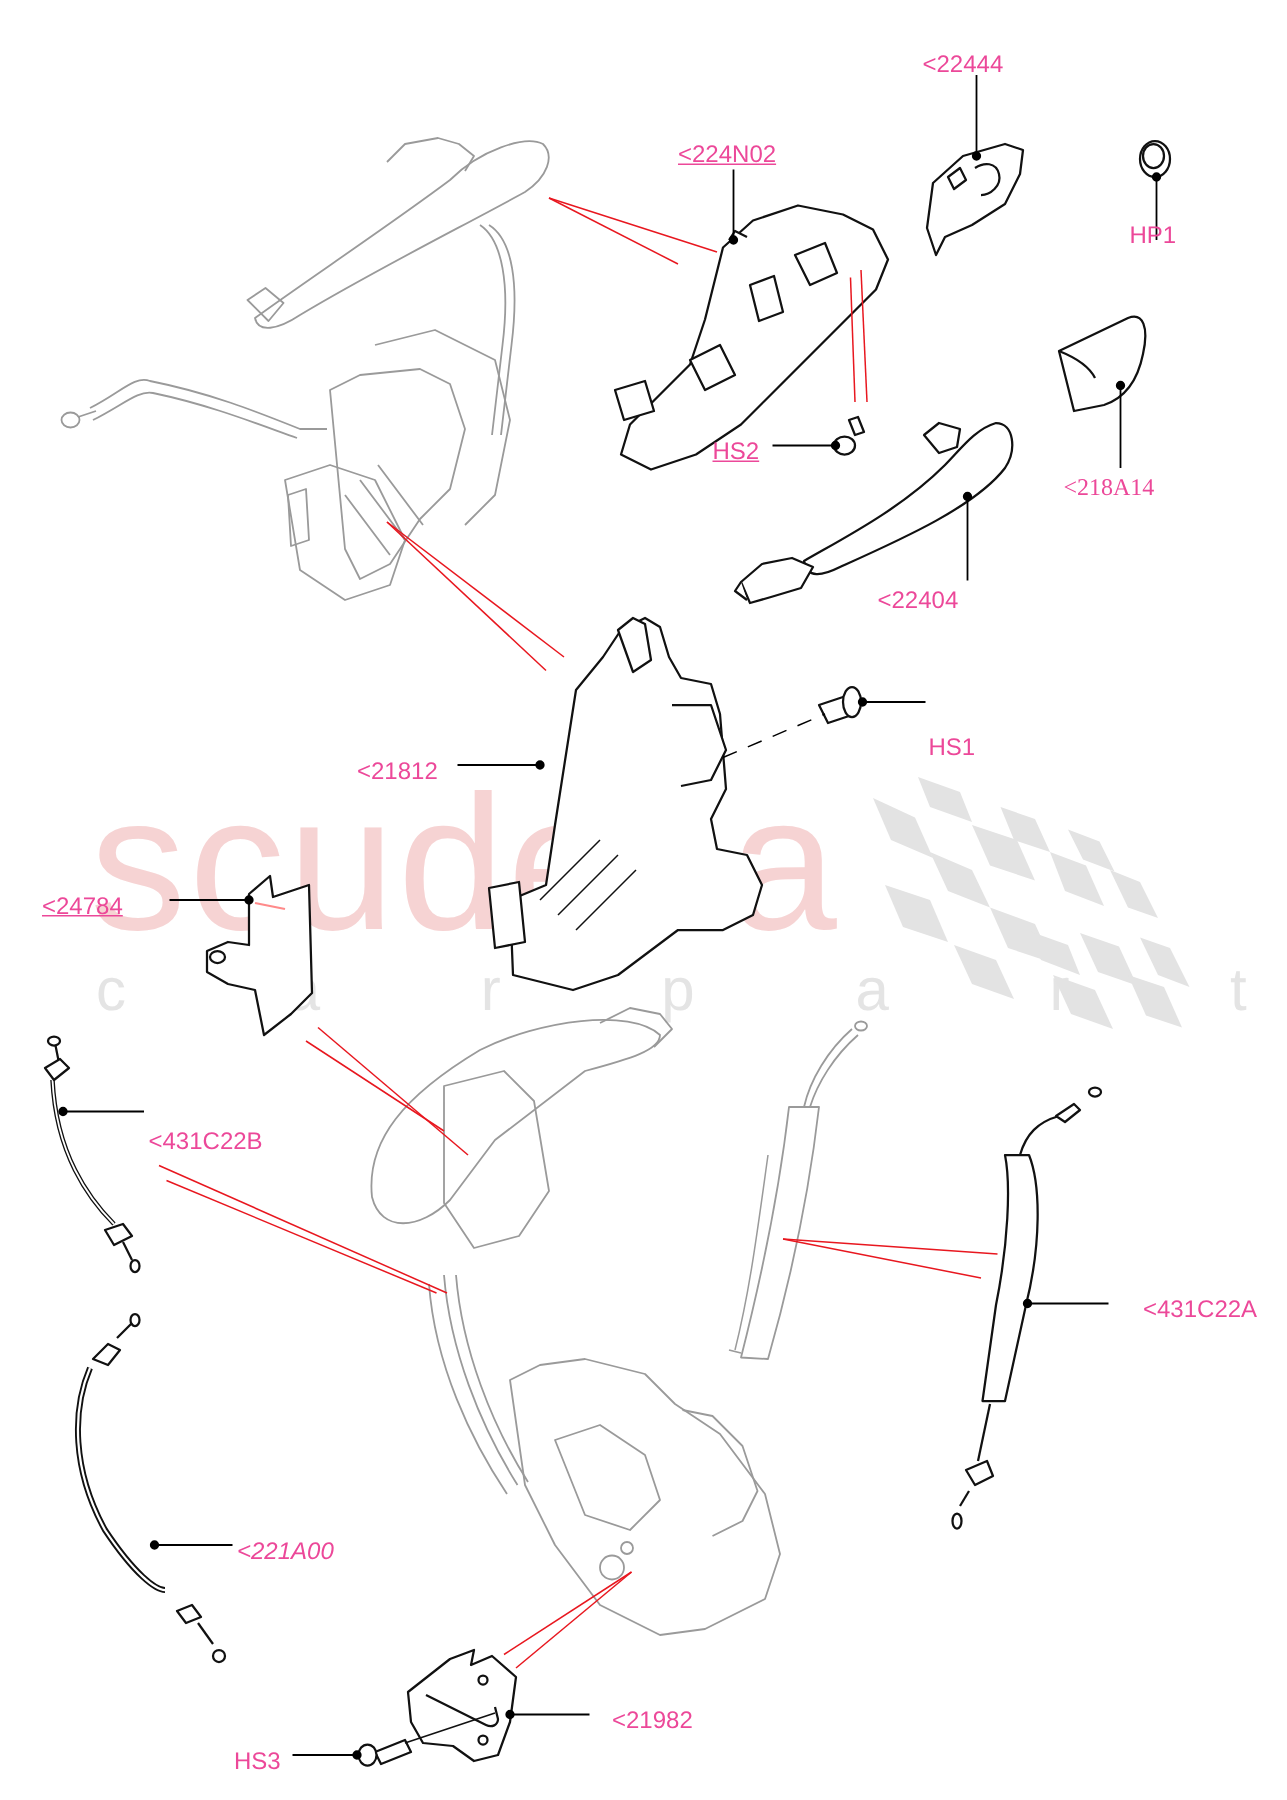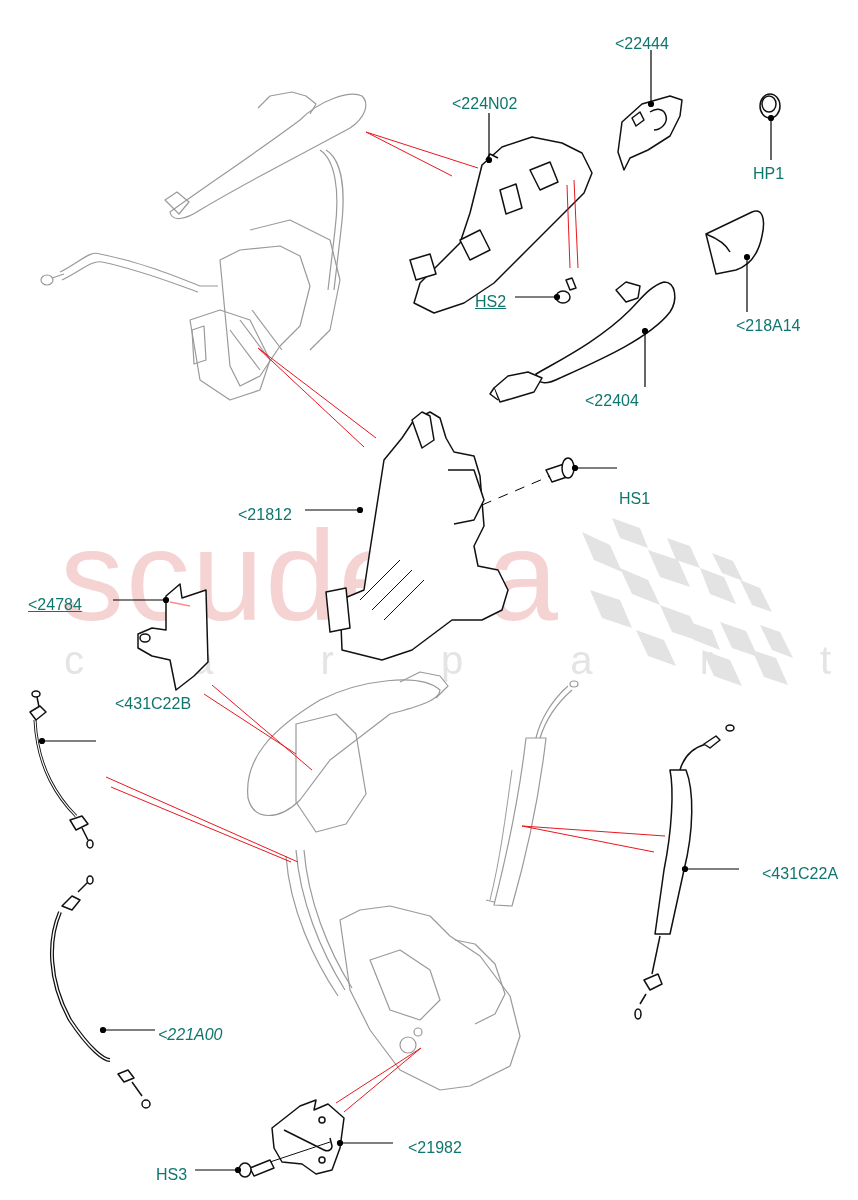--- a/index.html
+++ b/index.html
@@ -1,20 +1,20 @@
 <!DOCTYPE html>
 <html><head>
 <meta charset="utf-8">
 <style>
   html, body { margin:0; padding:0; background:#ffffff; }
   #canvas { position:relative; width:858px; height:1200px; overflow:hidden; background:#ffffff; font-family:"Liberation Sans", sans-serif; }
   #canvas svg.layer { position:absolute; left:0; top:0; width:858px; height:1200px; }
   .wm-main { position:absolute; left:60px; top:512px; font-family:"Liberation Sans", sans-serif; font-size:128px; letter-spacing:2px; color:#f6d3d3; line-height:1; white-space:nowrap; }
   .wm-sub { position:absolute; left:64px; top:640px; font-family:"Liberation Sans", sans-serif; font-size:40px; color:#e4e4e4; line-height:1; white-space:nowrap; word-spacing:0; letter-spacing:48px; }
-  .label { position:absolute; font-family:"Liberation Sans", sans-serif; font-size:16px; color:#0f766e; line-height:1; white-space:nowrap; }
+  .label { position:absolute; font-family:"Liberation Sans", sans-serif; font-size:16px; color:#ec4899; line-height:1; white-space:nowrap; }
 </style>
 </head>
 <body>
 
 <div id="canvas">
 
   <div class="wm-main">scuderia</div>
   <div class="wm-sub">c a r   p a r t s</div>
 
   <svg class="layer" viewBox="0 0 858 1200">
@@ -233,28 +233,28 @@
       <line x1="103" y1="1030" x2="155" y2="1030"></line>
         <circle cx="103" cy="1030" r="2.5"></circle>
       <line x1="340" y1="1143" x2="393" y2="1143"></line>
         <circle cx="340" cy="1143" r="2.5"></circle>
       <line x1="195" y1="1170" x2="238" y2="1170"></line>
         <circle cx="238" cy="1170" r="2.5"></circle>
     </g>
     <path d="M482,505 L550,476" stroke="#000" stroke-width="1" stroke-dasharray="10,8" fill="none"></path>
   </svg>
 
-  <div class="label" style="left:452px; top:96px;">&lt;224N02</div>
+  <div class="label" style="left:452px; top:96px;text-decoration:underline;">&lt;224N02</div>
   <div class="label" style="left:615px; top:36px;">&lt;22444</div>
-  <div class="label" style="left:753px; top:166px;">HP1</div>
+  <div class="label" style="left:753px; top:150px;">HP1</div>
   <div class="label" style="left:475px; top:294px;text-decoration:underline;">HS2</div>
-  <div class="label" style="left:736px; top:318px;">&lt;218A14</div>
+  <div class="label" style="left:709px; top:318px;font-family:Liberation Serif, serif;">&lt;218A14</div>
   <div class="label" style="left:585px; top:393px;">&lt;22404</div>
   <div class="label" style="left:619px; top:491px;">HS1</div>
   <div class="label" style="left:238px; top:507px;">&lt;21812</div>
   <div class="label" style="left:28px;  top:597px;text-decoration:underline;">&lt;24784</div>
-  <div class="label" style="left:99px;  top:696px;margin-left:16px;">&lt;431C22B</div>
+  <div class="label" style="left:99px;  top:754px;">&lt;431C22B</div>
   <div class="label" style="left:762px; top:866px;">&lt;431C22A</div>
   <div class="label" style="left:158px; top:1027px;font-style:italic;">&lt;221A00</div>
   <div class="label" style="left:408px; top:1140px;">&lt;21982</div>
   <div class="label" style="left:156px; top:1167px;">HS3</div>
 
 </div>
 
 </body></html>

